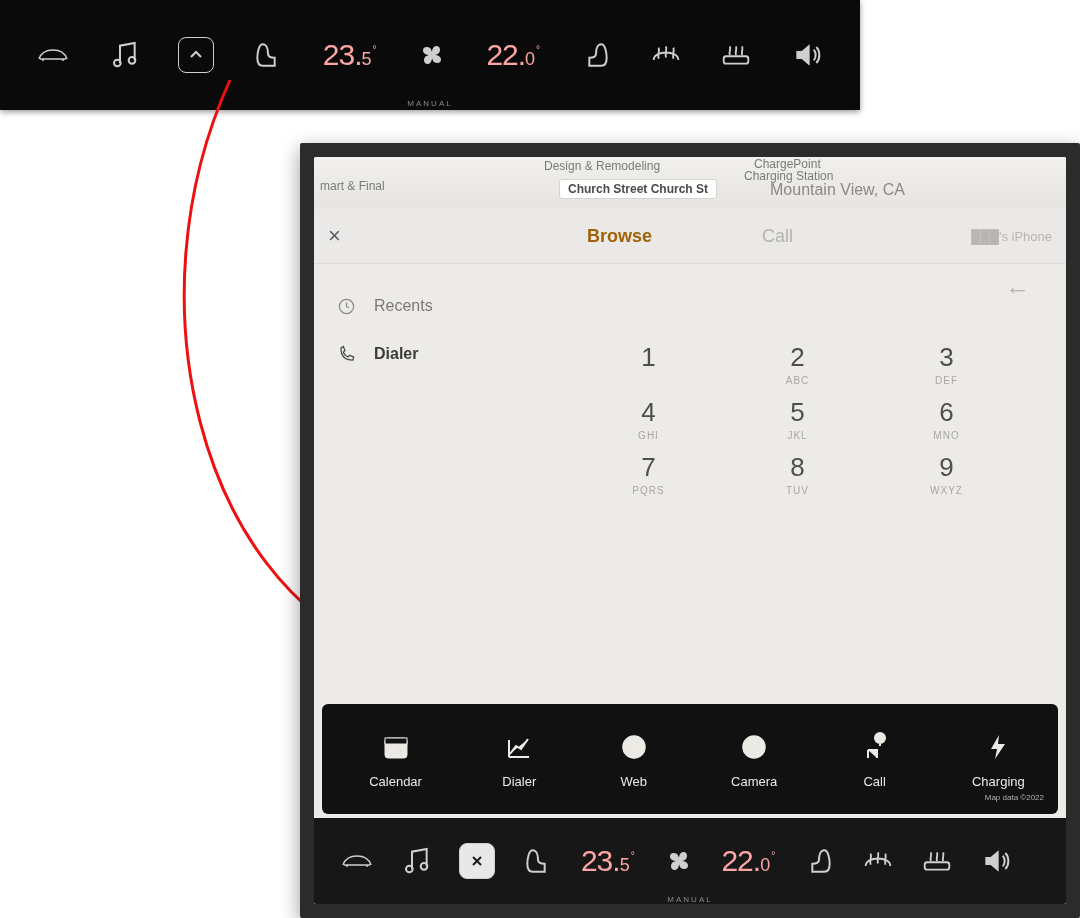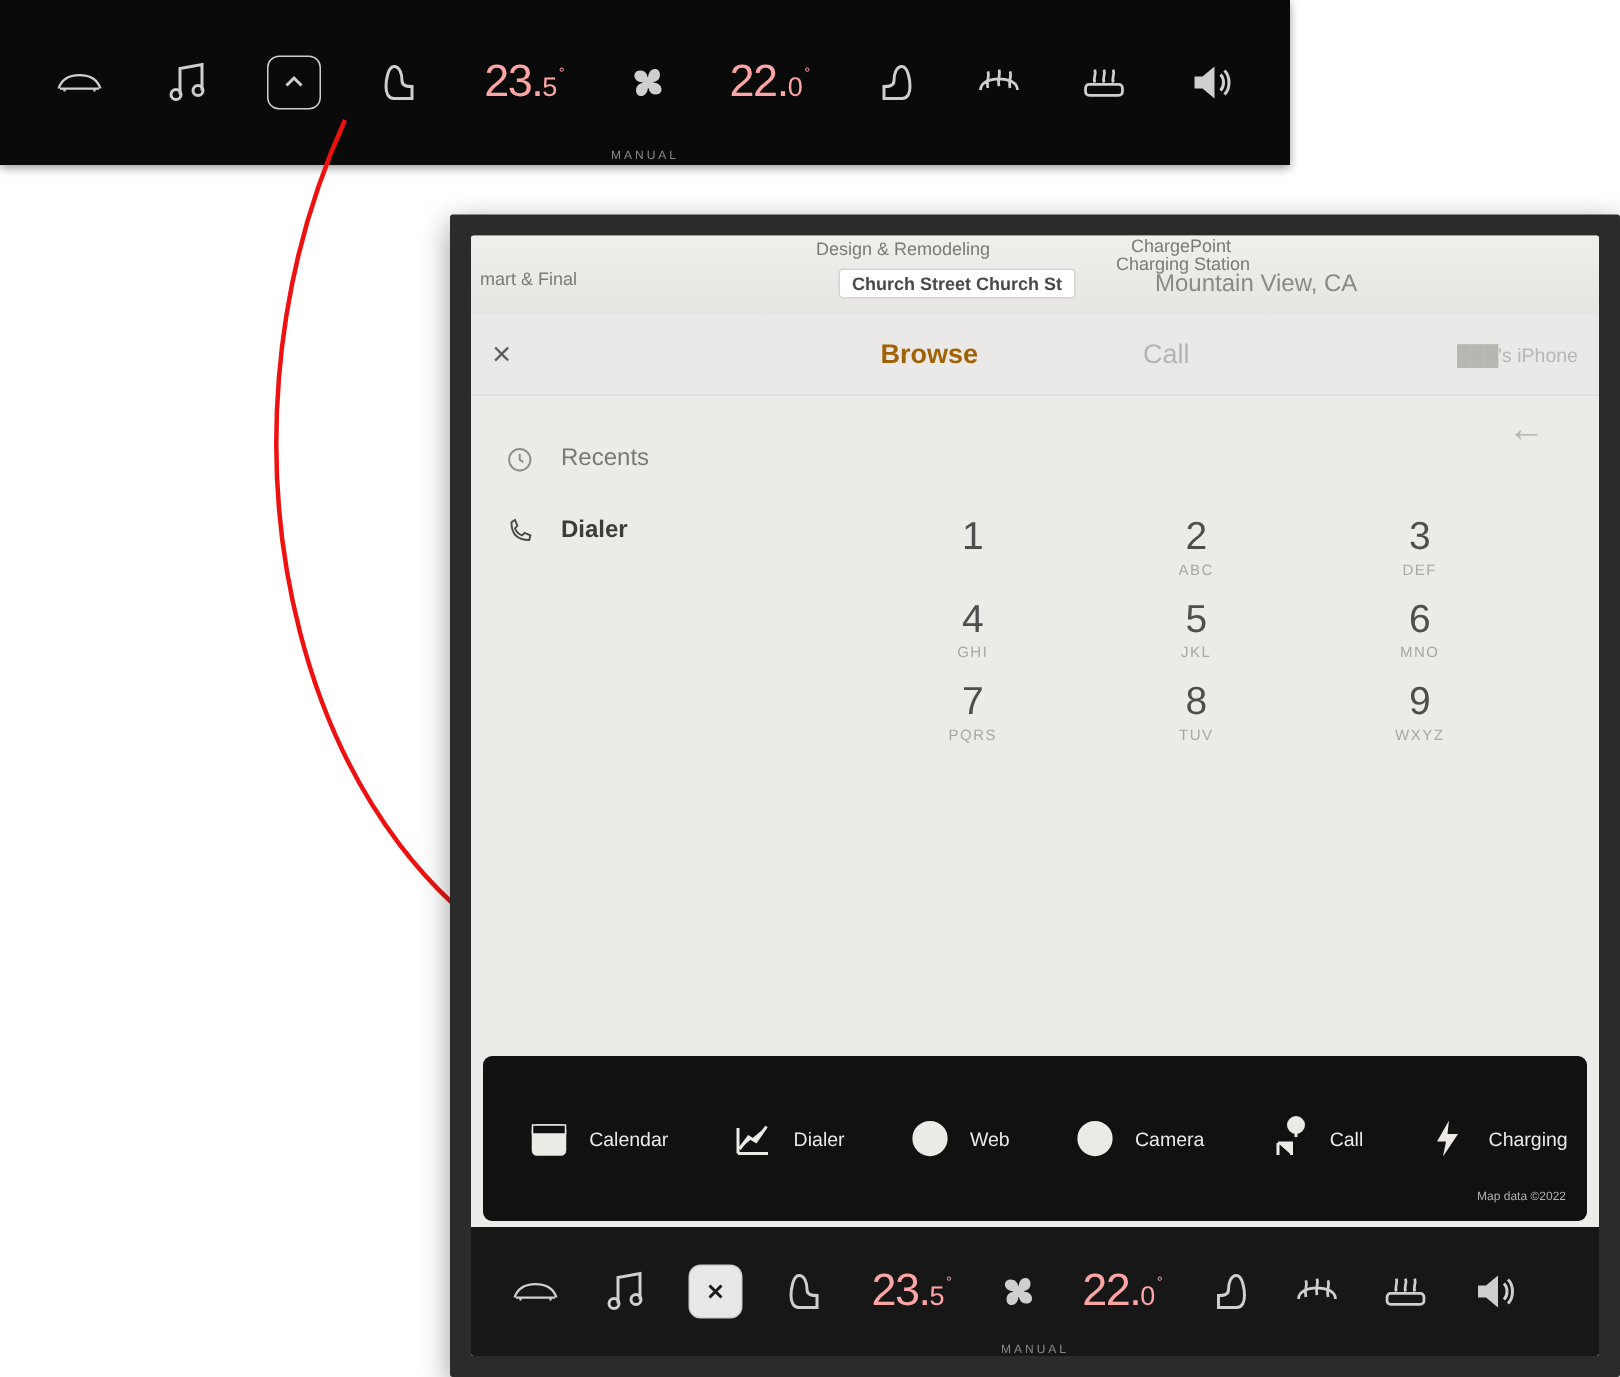--- a/index.html
+++ b/index.html
@@ -48,21 +48,21 @@
 
   .dial { flex:1; padding:30px 30px 0; position:relative; }
   .back { position:absolute; right:36px; top:8px; font-size:25px; color:#b7b5b0; }
   .keypad { display:grid; grid-template-columns:repeat(3,1fr); gap:10px 50px; margin-top:48px; padding:0 40px; }
   .key { text-align:center; }
   .key .n { font-size:26px; font-weight:300; color:#4f4e4c; }
   .key .l { font-size:10px; letter-spacing:1px; color:#a9a7a1; margin-top:2px; height:12px; }
 
   
   .tray { position:absolute; left:8px; right:8px; bottom:90px; height:110px; background:#111; border-radius:6px; display:flex; justify-content:space-around; align-items:center; }
-  .tray .app { display:flex; flex-direction:row; align-items:center; gap:10px; color:#eceae5; font-size:13px;margin-left:14px; }
+  .tray .app { display:flex; flex-direction:column; align-items:center; gap:10px; color:#eceae5; font-size:13px;margin-left:14px; }
   .tray .app .ic { width:34px; height:34px; display:flex; align-items:center; justify-content:center; }
   .tray .app svg { width:30px; height:30px; fill:#eceae5; stroke:#eceae5; }
 
   
   .bbar { position:absolute; left:0; right:0; bottom:0; height:86px; background:#171717; display:flex; align-items:center; justify-content:space-around; padding:0 14px;}
   .bbar::after { content:""; }
   .bbar-label { position:absolute; bottom:0; left:0; right:0; text-align:center; font-size:8px; letter-spacing:2px; color:#8a8a8a; }
   .copy { position:absolute; right:22px; bottom:102px; font-size:8px; color:#b3b1ac; }
 
   

